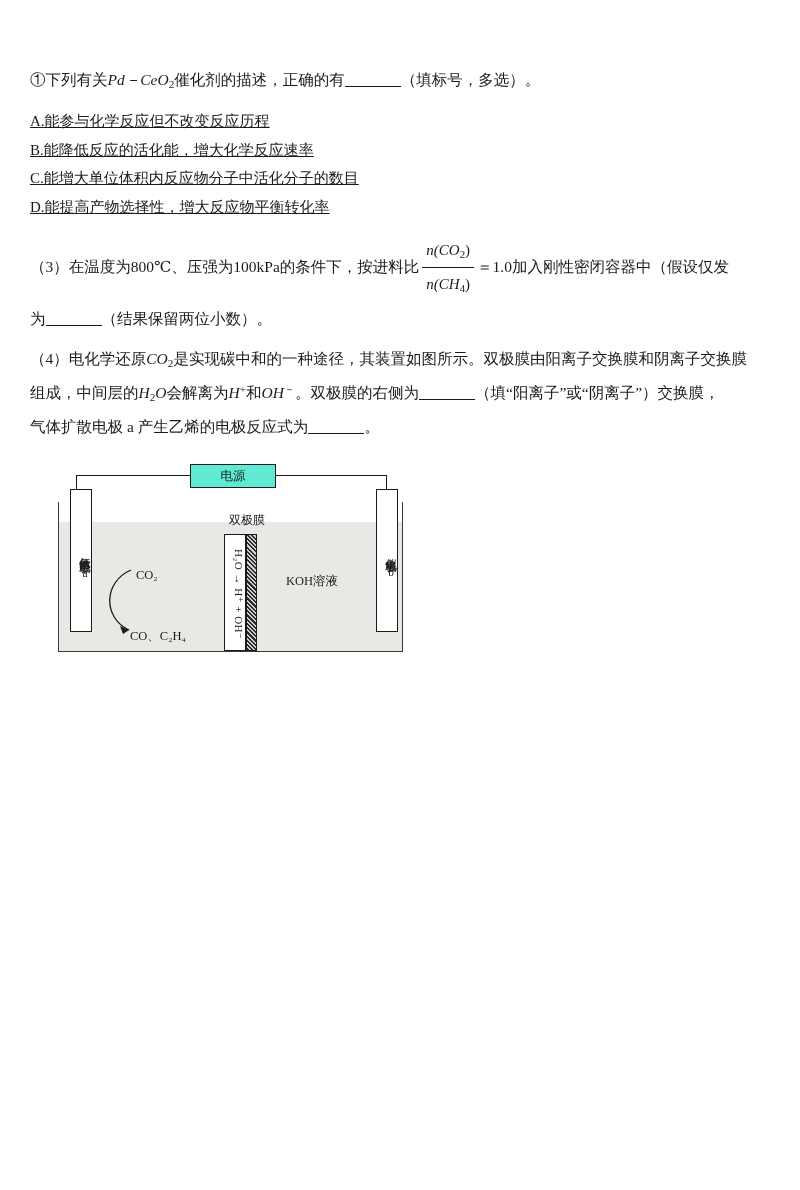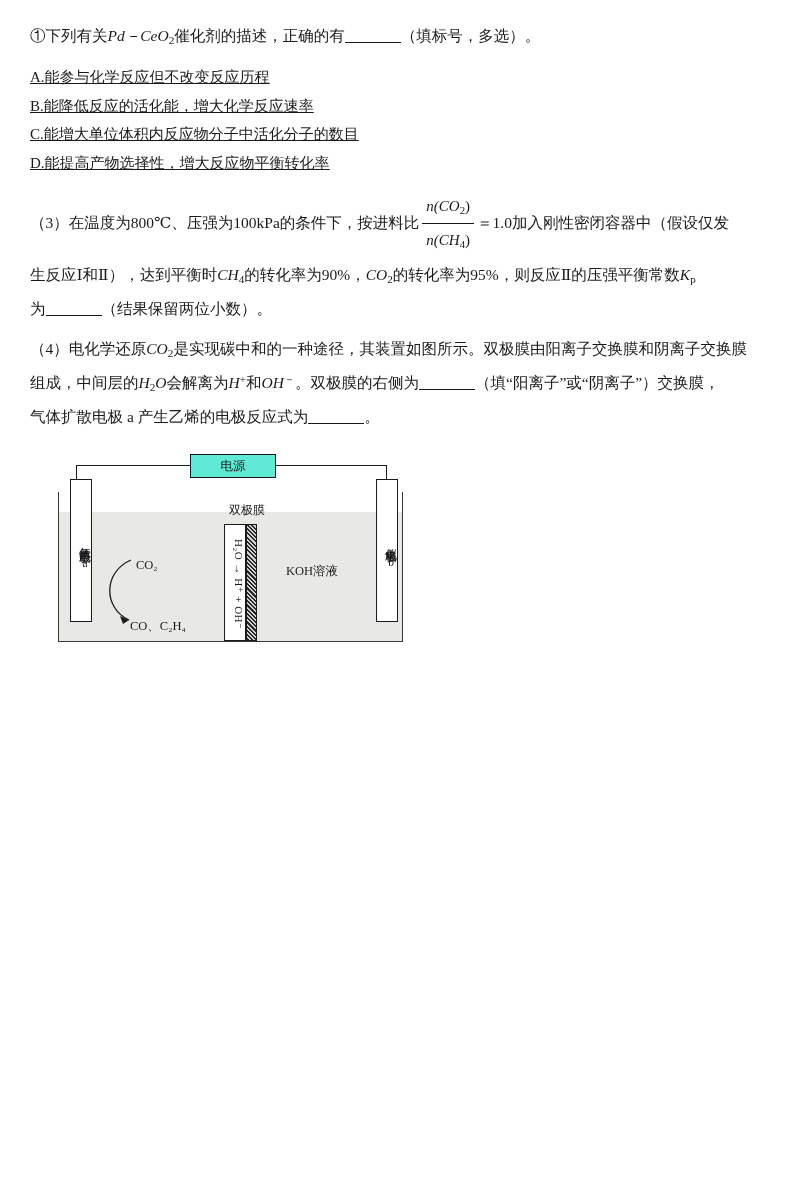--- a/index.html
+++ b/index.html
@@ -14,20 +14,21 @@
     color: #1a1a1a;
     position: relative;
     overflow: hidden;
   }
   .page {
     position: relative;
     width: 800px;
     height: 870px;
     padding: 0;
     box-sizing: border-box;
+    margin-top: 44px;
   }
   .content {
     position: absolute;
     left: 30px;
     top: 24px;
     width: 740px;
   }
   .line {
     font-size: 15.5px;
     line-height: 1.55;
@@ -237,23 +238,20 @@
     <p class="opt">C.能增大单位体积内反应物分子中活化分子的数目</p>
     <p class="opt">D.能提高产物选择性，增大反应物平衡转化率</p>
 
 
     <div style="height:12px"></div>
 
     <p class="para">
       <span>（3）</span><span>在温度为800℃、压强为100kPa</span><span>的条件下，按进料比</span><span class="frac"><span class="num"><span class="mi">n(CO</span><sub>2</sub><span>)</span></span><span class="den"><span class="mi">n(CH</span><sub>4</sub><span>)</span></span></span><span>＝1.0加入刚性密闭容器中（假设仅发</span>
     </p>
 
-    <p class="para">
-      <span>生反应Ⅰ和Ⅱ），达到平衡时</span><span class="mi">CH</span><sub>4</sub><span>的转化率为90%，</span><span class="mi">CO</span><sub>2</sub><span>的转化率为95%，则反应Ⅱ的压强平衡常数</span><span class="mi">K</span><sub>p</sub>
-    </p>
 
     <p class="para">
       <span>为</span><span class="blank"></span><span>（结果保留两位小数）。</span>
     </p>
 
     <div style="height:6px"></div>
 
     <p class="para">
       <span>（4）</span><span>电化学还原</span><span class="mi">CO</span><sub>2</sub><span>是实现碳中和的一种途径，其装置如图所示。双极膜由阳离子交换膜和阴离子交换膜</span>
     </p>

